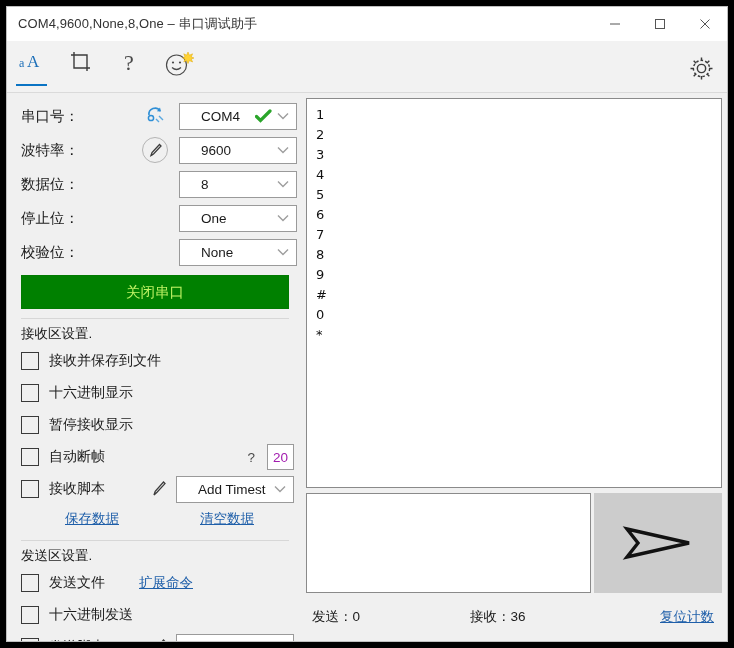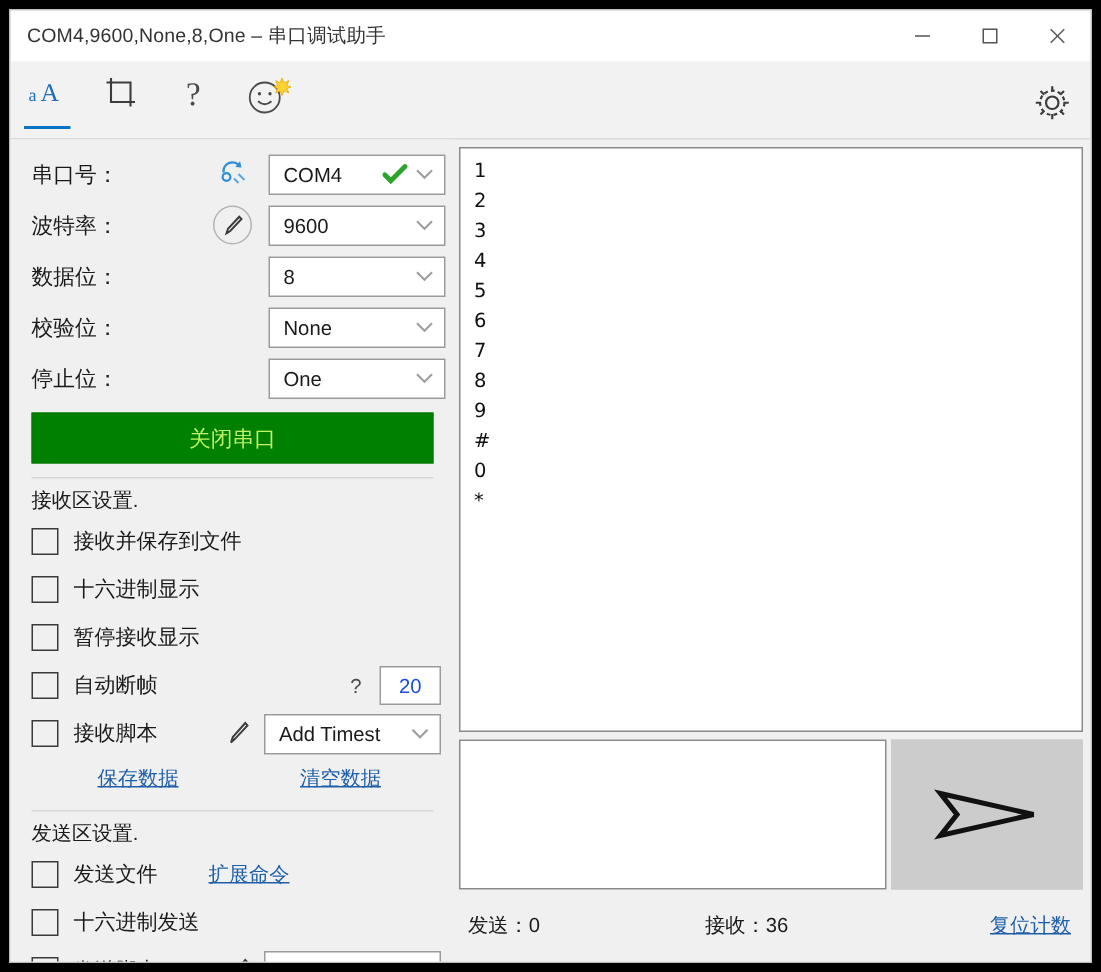--- a/index.html
+++ b/index.html
@@ -123,21 +123,21 @@
     width: 118px; height: 27px;
     background: #ffffff;
     border: 1px solid #9a9a9a;
     display: flex; align-items: center;
     padding: 0 4px 0 9px;
     font-size: 13.5px; color: #1a1a1a;
     cursor: default;
     position: relative;
   }
   .combo .cv {
-    flex: 1; white-space: nowrap; overflow: hidden;
+    flex: 1; white-space: nowrap; overflow: hidden; margin-left: 12px;
   }
   .chev {
     width: 14px; height: 14px; flex: none;
     display: flex; align-items: center; justify-content: center;
     margin-right: 2px;
   }
   .ok-check { margin-right: 4px; flex: none; display: flex; }
   
   .big-btn {
     margin: 6px 14px 0 14px;
@@ -171,23 +171,23 @@
   }
   .chk-label {
     font-size: 14px; color: #1a1a1a; white-space: nowrap;
   }
   .spacer { flex: 1; }
   .qmark {
     font-size: 13.5px; color: #4a4a4a;
     margin-right: 12px;
   }
   .num-box {
-    width: 41px; height: 26px;
+    width: 27px; height: 26px;
     background: #ffffff; border: 1px solid #9a9a9a;
-    font-size: 13.5px; color: #1d4ed8;
+    font-size: 13.5px; color: #a21caf;
     display: flex; align-items: center; justify-content: center;
     margin-right: 9px;
     cursor: text;
   }
   .pen-slot {
     width: 34px; flex: none;
     display: flex; align-items: center; justify-content: center;
   }
   .link-row {
     display: flex; align-items: center;
@@ -366,37 +366,37 @@
             <span class="cv">8</span>
             <span class="chev">
               <svg width="12" height="8" viewBox="0 0 12 8">
                   <path d="M1 1.5 L6 6.5 L11 1.5" fill="none" stroke="#9e9e9e" stroke-width="1.4"></path>
                 </svg>
             </span>
           </div>
         </div>
 
         <div class="cfg-row">
+          <div class="cfg-label">停止位：</div>
+          <div class="cfg-mid"></div>
+          <div class="combo">
+            <span class="cv">One</span>
+            <span class="chev">
+              <svg width="12" height="8" viewBox="0 0 12 8">
+                  <path d="M1 1.5 L6 6.5 L11 1.5" fill="none" stroke="#9e9e9e" stroke-width="1.4"></path>
+                </svg>
+            </span>
+          </div>
+        </div>
+
+        <div class="cfg-row">
           <div class="cfg-label">校验位：</div>
           <div class="cfg-mid"></div>
           <div class="combo">
             <span class="cv">None</span>
-            <span class="chev">
-              <svg width="12" height="8" viewBox="0 0 12 8">
-                  <path d="M1 1.5 L6 6.5 L11 1.5" fill="none" stroke="#9e9e9e" stroke-width="1.4"></path>
-                </svg>
-            </span>
-          </div>
-        </div>
-
-        <div class="cfg-row">
-          <div class="cfg-label">停止位：</div>
-          <div class="cfg-mid"></div>
-          <div class="combo">
-            <span class="cv">One</span>
             <span class="chev">
               <svg width="12" height="8" viewBox="0 0 12 8">
                   <path d="M1 1.5 L6 6.5 L11 1.5" fill="none" stroke="#9e9e9e" stroke-width="1.4"></path>
                 </svg>
             </span>
           </div>
         </div>
 
         <div class="big-btn">关闭串口</div>
 

